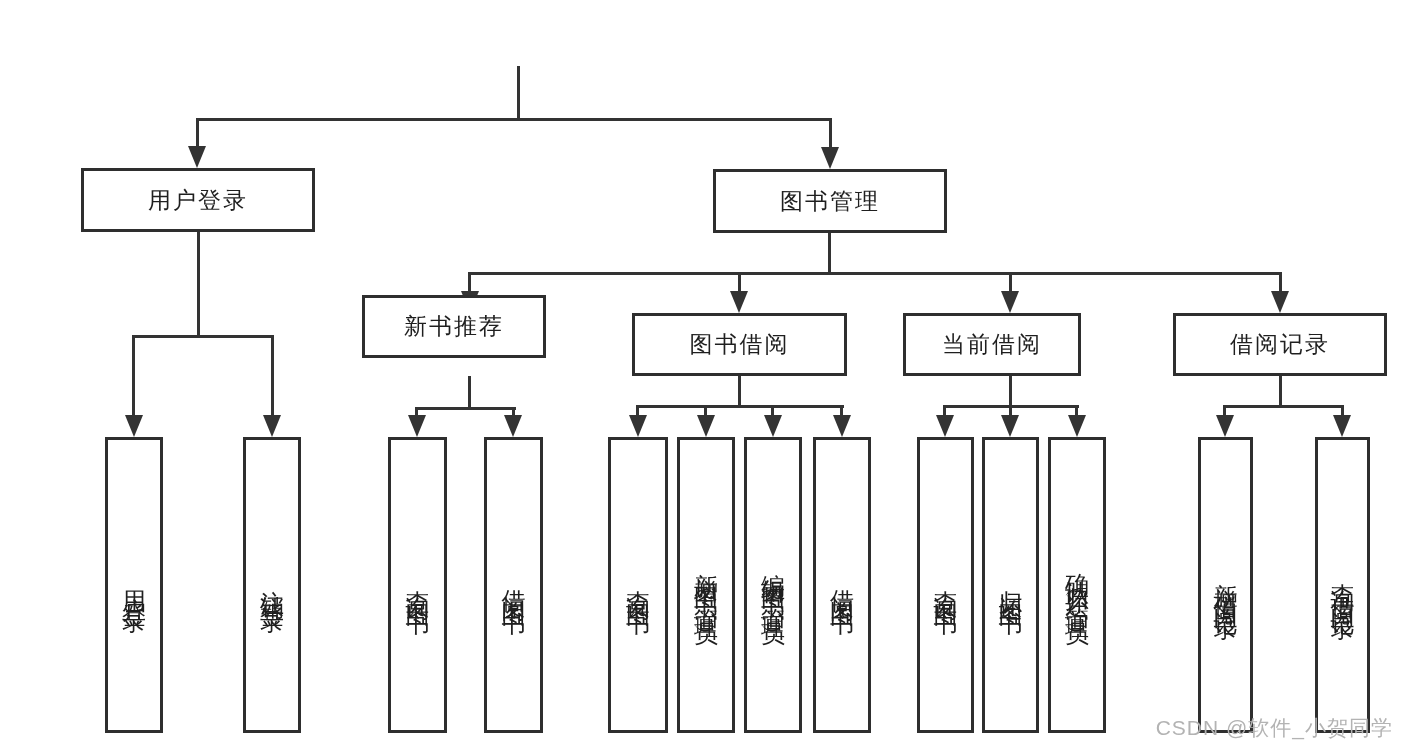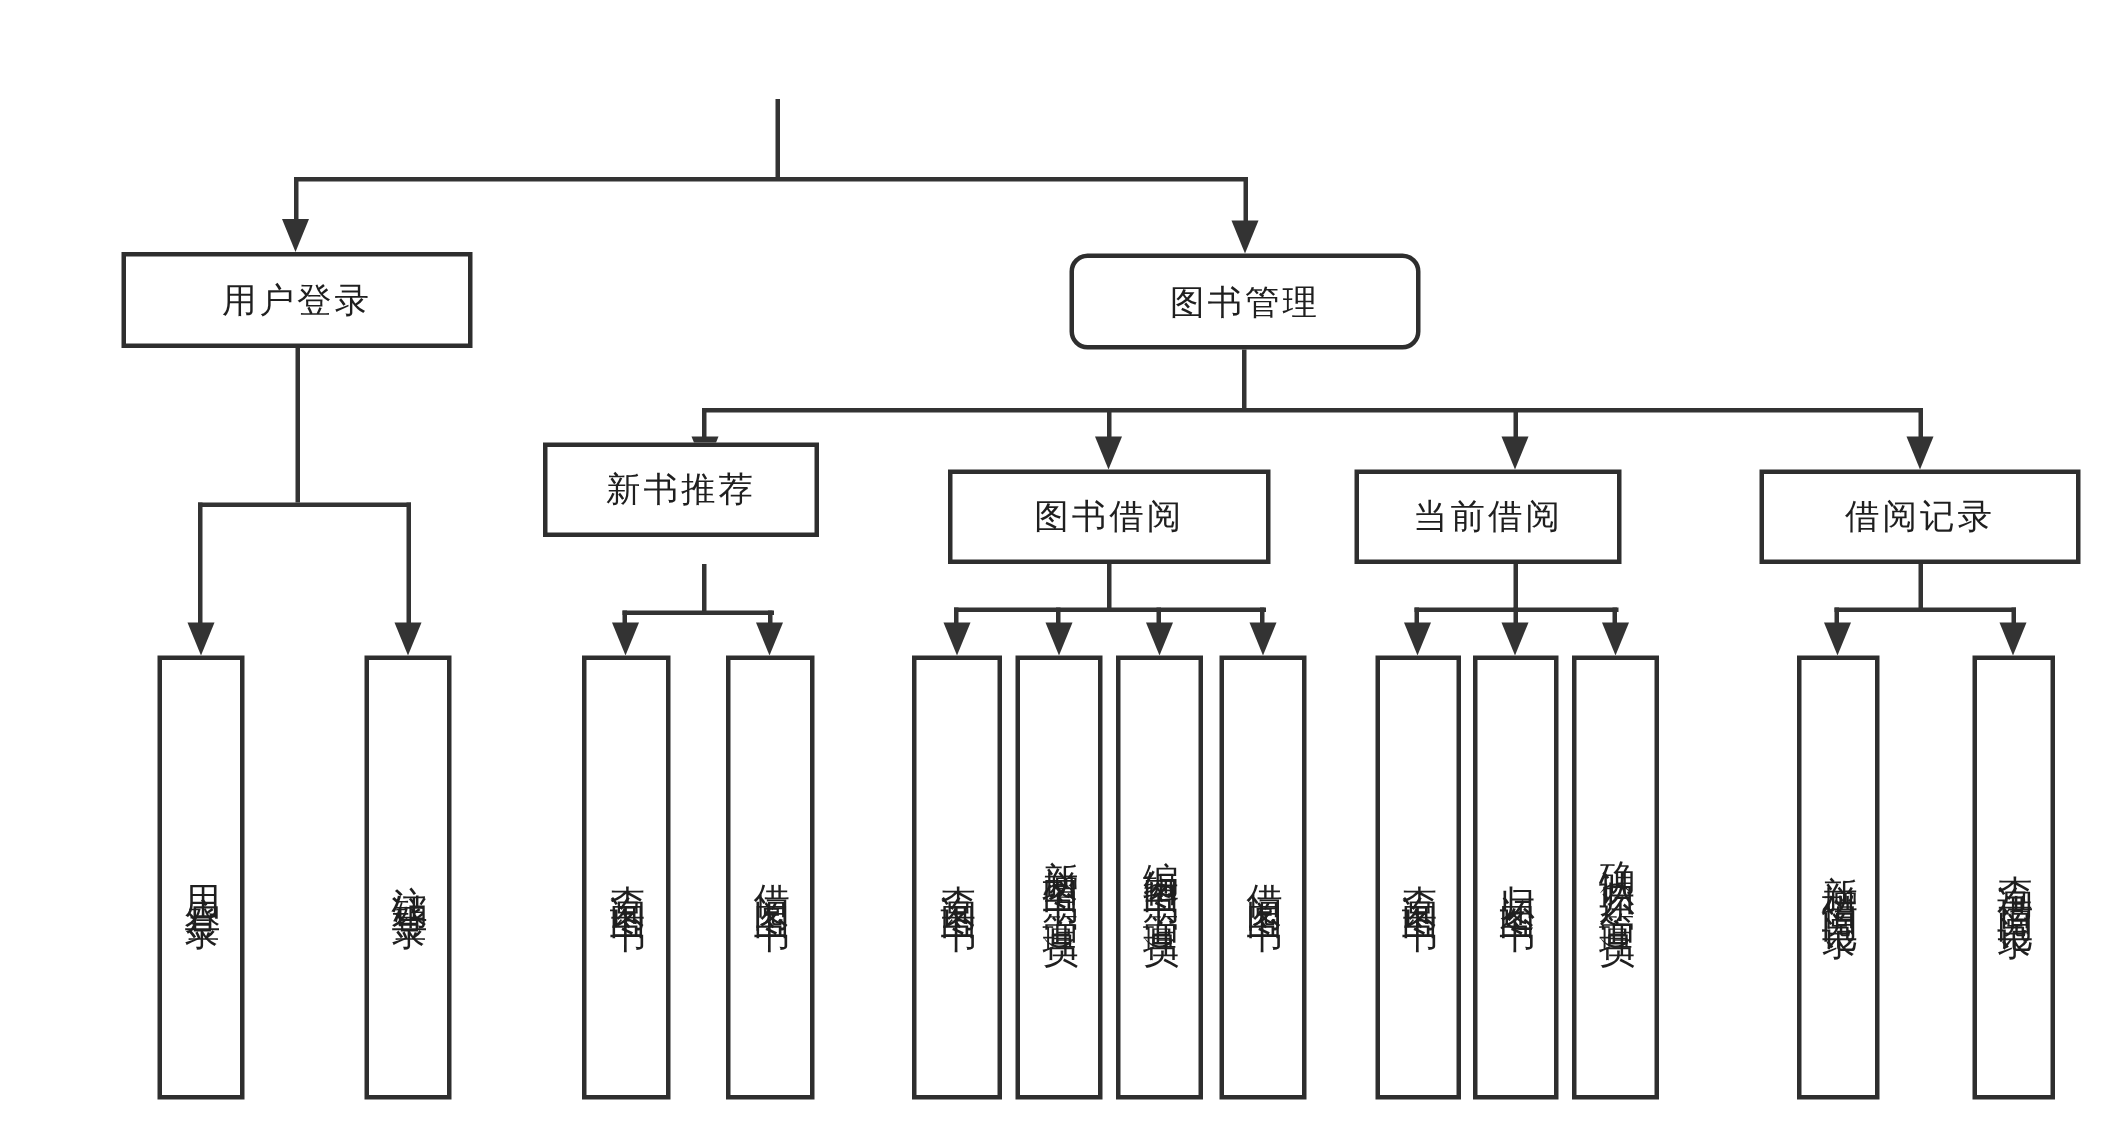--- a/index.html
+++ b/index.html
@@ -67,21 +67,21 @@
   <div class="vline" style="left:517px; top:66px; height:52px;"></div>
   <div class="hline" style="left:196px; top:118px; width:636px;"></div>
   <div class="vline" style="left:196px; top:118px; height:32px;"></div>
   <div class="arrow" style="left:188px; top:146px;"></div>
   <div class="vline" style="left:829px; top:118px; height:32px;"></div>
   <div class="arrow" style="left:821px; top:147px;"></div>
 
   <div class="box" style="left:81px; top:168px; width:234px; height:64px;">
     <span class="label">用户登录</span>
   </div>
-  <div class="box" style="left:713px; top:169px; width:234px; height:64px;border-radius:12px;">
+  <div class="box" style="left:713px; top:169px; width:234px; height:64px;">
     <span class="label">图书管理</span>
   </div>
 
   <div class="vline" style="left:197px; top:232px; height:103px;"></div>
   <div class="hline" style="left:132px; top:335px; width:142px;"></div>
   <div class="vline" style="left:132px; top:335px; height:83px;"></div>
   <div class="arrow" style="left:125px; top:415px;"></div>
   <div class="vline" style="left:271px; top:335px; height:83px;"></div>
   <div class="arrow" style="left:263px; top:415px;"></div>
 
@@ -180,14 +180,15 @@
     <span class="vlabel">确认归还（管理员）</span>
   </div>
 
   <div class="box v" style="left:1198px; top:437px; width:55px; height:296px;">
     <span class="vlabel">新增借阅记录</span>
   </div>
   <div class="box v" style="left:1315px; top:437px; width:55px; height:296px;">
     <span class="vlabel">查询借阅记录</span>
   </div>
 
+  <div class="watermark">CSDN @软件_小贺同学</div>
 
 </div>
 
 </body></html>

